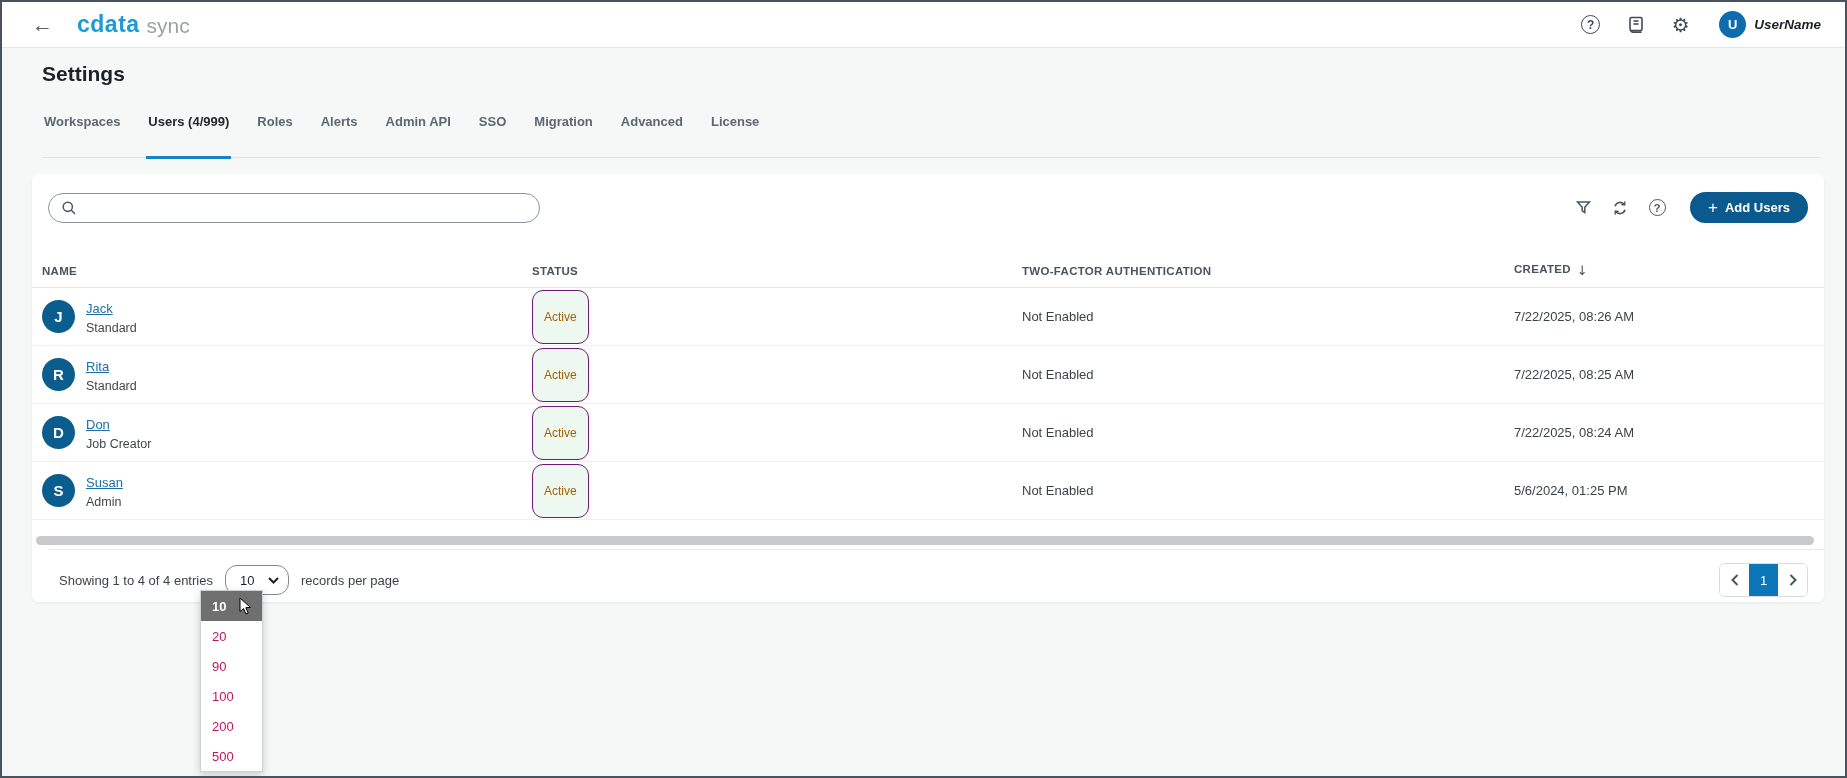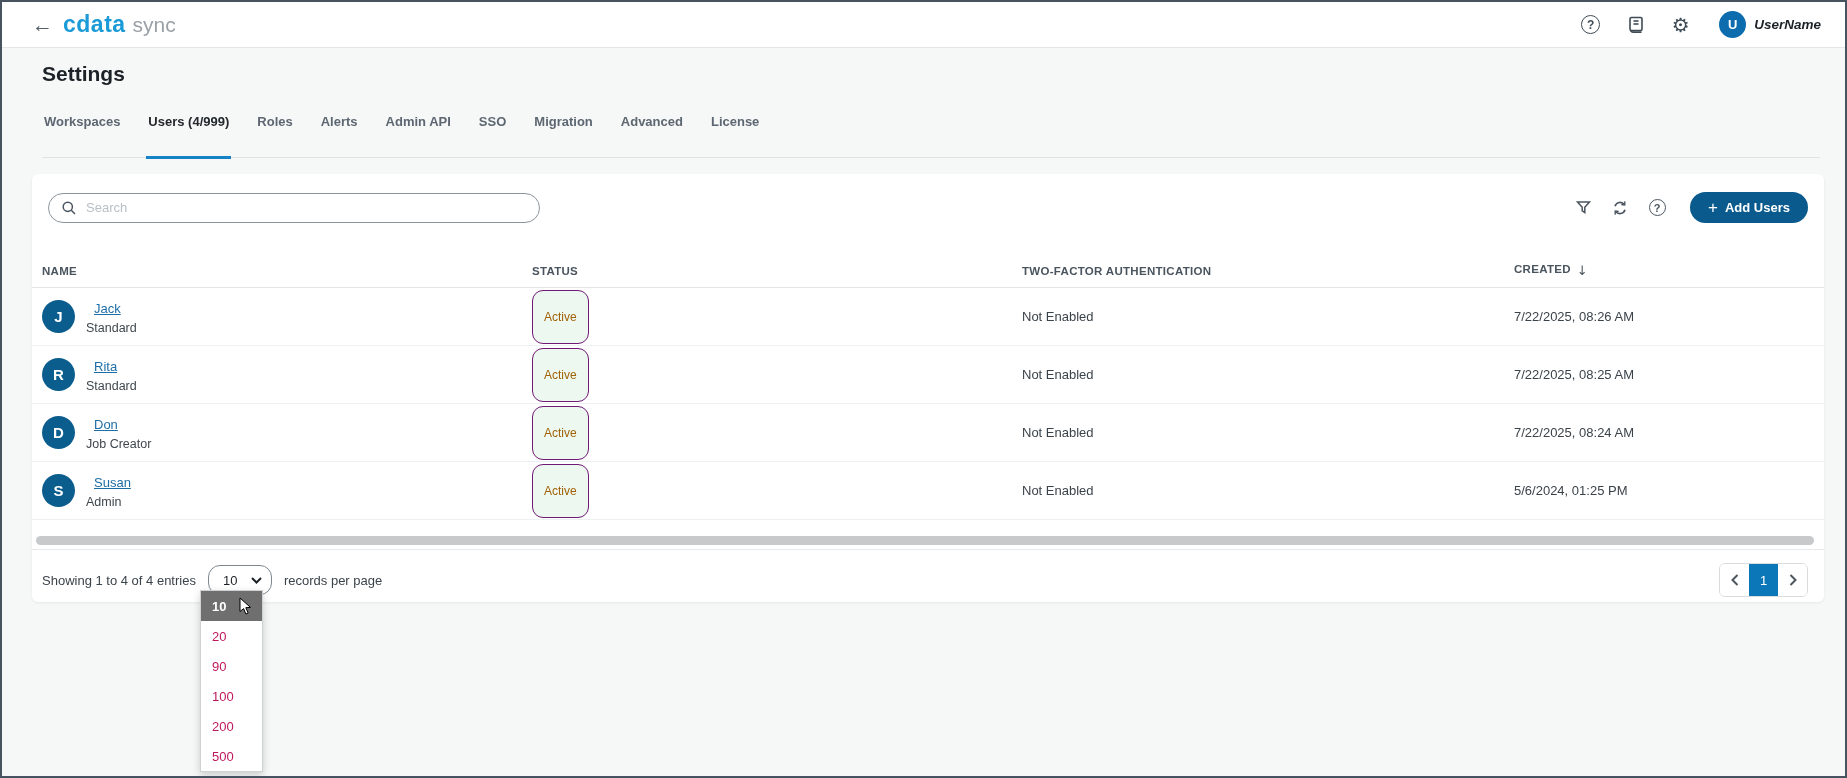--- a/index.html
+++ b/index.html
@@ -12,21 +12,21 @@
     overflow:hidden;
     color:#1f262c;
   }
   
   .topbar {
     position:absolute; top:0; left:0; right:0; height:46px;
     background:#ffffff; border-bottom:1px solid #e4e7ea;
     display:flex; align-items:center; padding:0 24px 0 30px;
   }
   .back-arrow { font-size:21px; color:#57616b; cursor:pointer; line-height:1; }
-  .logo { display:flex; align-items:center; margin-left:10px; }
+  .logo { display:flex; align-items:flex-end; margin-left:24px; }
   .logo-cdata { font-size:23px; font-weight:700; color:#1a9ad6; letter-spacing:.5px; }
   .logo-sync  { font-size:21px; font-weight:400; color:#9aa0a6; margin-left:7px; }
   .topbar-right { margin-left:auto; display:flex; align-items:center; gap:24px; }
   .tb-icon { width:21px; height:21px; display:flex; align-items:center; justify-content:center; cursor:pointer; }
   .help-circle {
     width:19px; height:19px; border:1.6px solid #3f4b55; border-radius:50%;
     font-size:12px; font-weight:700; color:#3f4b55;
     display:flex; align-items:center; justify-content:center;
   }
   .gear-glyph { font-family:"DejaVu Sans", sans-serif; font-size:20px; color:#3f4b55; line-height:1; }
@@ -90,35 +90,35 @@
     padding:0 16px 0 10px; height:58px; align-items:center;
     border-bottom:1px solid #eef1f3;
   }
   .trow:last-child { border-bottom:none; }
   .name-cell { display:flex; align-items:center; gap:11px; }
   .avatar-lg {
     width:33px; height:33px; border-radius:50%; background:#0b5d8e; flex:0 0 33px;
     color:#fff; font-size:15px; font-weight:700;
     display:flex; align-items:center; justify-content:center;
   }
-  .name-link { font-size:13px; color:#1d6ea6; text-decoration:underline; cursor:pointer;margin-left:8px; }
+  .name-link { font-size:13px; color:#1d6ea6; text-decoration:underline; cursor:pointer; }
   .role-text { font-size:12.5px; color:#3f474e; margin-top:4px; }
   .badge {
     display:inline-block; font-size:12px; color:#a16207;
     background:#edf8f0; border:1px solid #701a75; border-radius:11px;
     padding:19px 11px; width:fit-content;
   }
   .cell-text { font-size:13px; color:#3b434a; }
   
   .hscrollbar {
     position:absolute; left:4px; right:10px; top:362px; height:9px;
     background:#c7c9cb; border-radius:5px; cursor:pointer;
   }
   .card-footer {
-    position:absolute; left:0; right:0; top:375px; height:61px;
+    position:absolute; left:17px; right:0; top:375px; height:61px;
     border-top:1px solid #e6e9eb;
     display:flex; align-items:center; padding:0 16px 0 10px;
   }
   .footer-text { font-size:13px; color:#3b434a; }
   .records-select {
     margin-left:12px; width:64px; height:30px; border:1px solid #7f8890; border-radius:12px;
     display:flex; align-items:center; padding:0 9px 0 14px; cursor:pointer; background:#fff;
   }
   .records-select .val { font-size:13px; color:#1c2227; flex:1; }
   .records-label { margin-left:12px; }
@@ -190,21 +190,20 @@
 </div>
 
 <div class="card">
 
   <div class="toolbar">
     <div class="search-box">
       <svg width="16" height="16" viewBox="0 0 16 16" fill="none" stroke="#4a5560" stroke-width="1.5">
         <circle cx="6.8" cy="6.8" r="4.6"></circle>
         <line x1="10.3" y1="10.3" x2="14" y2="14"></line>
       </svg>
-      <input type="text" placeholder="Search" style="">
     </div>
     <div class="toolbar-right">
       <div class="t-icon">
         <svg width="17" height="17" viewBox="0 0 17 17" fill="none" stroke="#4a5560" stroke-width="1.5">
           <path d="M2.5 3 h12 l-4.7 5.3 v5.2 l-2.6 -1.7 v-3.5 z"></path>
         </svg>
       </div>
       <div class="t-icon">
         <svg width="18" height="18" viewBox="0 0 18 18" fill="none" stroke="#4a5560" stroke-width="1.6">
           <path d="M4 7.2 a5.3 5.3 0 0 1 9.4 -1.6"></path>

